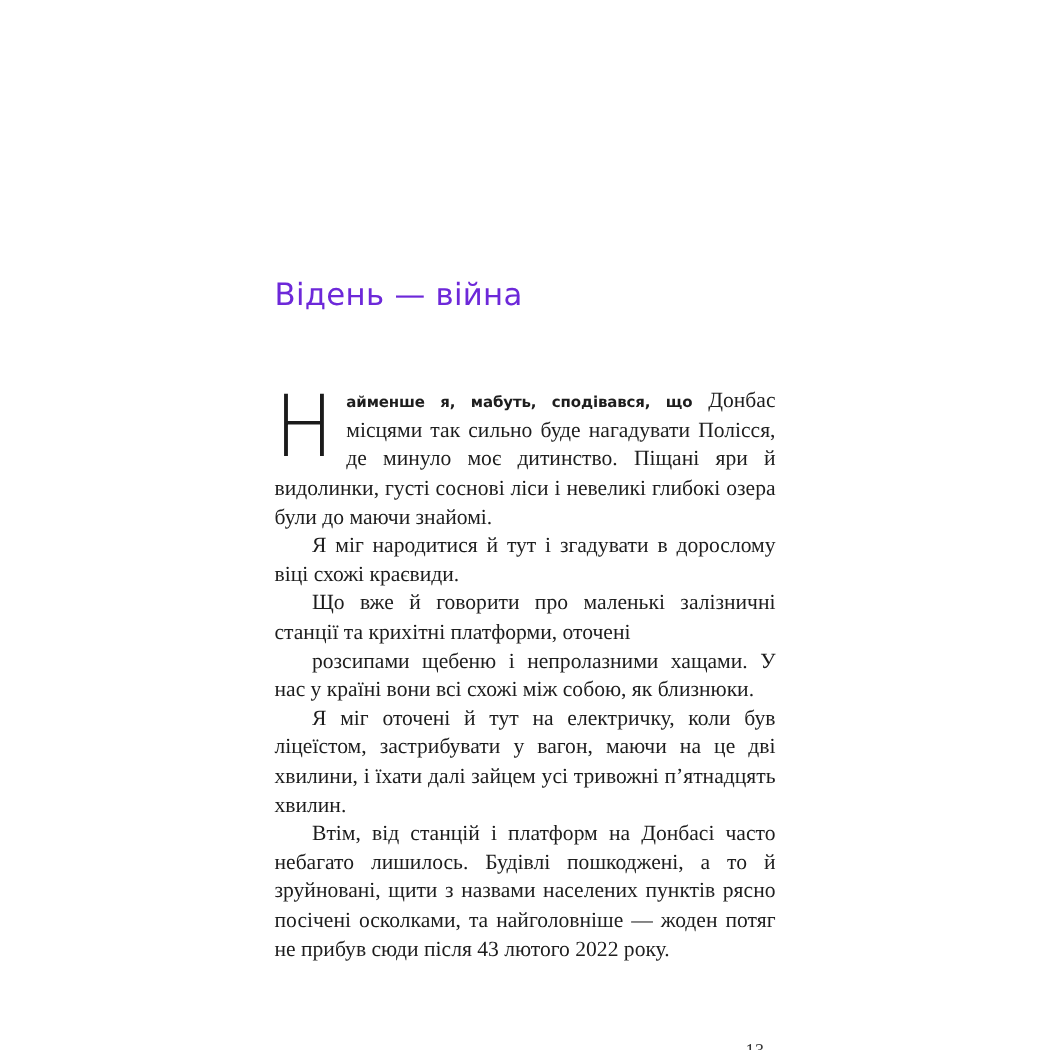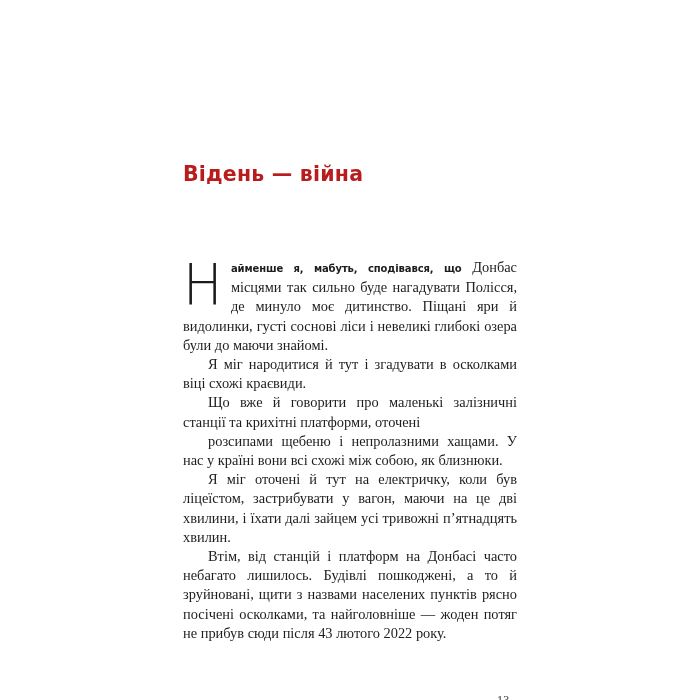--- a/index.html
+++ b/index.html
@@ -22,26 +22,26 @@
     left: 0; top: 0;
     width: 700px;
     height: 700px;
     background: #ffffff;
   }
 
   
   .chapter-title {
     position: absolute;
     left: 183px;
-    top: 162px;
+    top: 184px;
     font-family: "DejaVu Sans", "Liberation Sans", sans-serif;
     font-size: 20.5px;
-    font-weight: 700;
+    font-weight: 400;
     letter-spacing: 0.2px;
-    color: #b91c1c;
+    color: #6d28d9;
     white-space: nowrap;
   }
 
   
   .textblock {
     position: absolute;
     left: 183px;
     top: 258px;
     width: 334px;
     font-size: 14.4px;
@@ -102,21 +102,21 @@
 <body>
 
 <div class="page">
 
   <div class="chapter-title">Відень — війна</div>
 
   <div class="textblock">
 
     <p class="para first"><span class="dropcap">Н</span><span class="lead-bold">айменше я, мабуть, сподівався, що</span><span> Донбас місцями так сильно буде нагадувати Полісся, де минуло моє дитинство. Піщані яри й видолинки, густі соснові ліси і невеликі глибокі озера були до маючи знайомі.</span></p>
 
-    <p class="para"><span>Я міг народитися й тут і згадувати в осколками віці схожі краєвиди.</span></p>
+    <p class="para"><span>Я міг народитися й тут і згадувати в дорослому віці схожі краєвиди.</span></p>
 
     <p class="para"><span>Що вже й говорити про маленькі залізничні станції та крихітні платформи, оточені</span><span class="softbreak" style="text-indent:25px;">розсипами щебеню і непролазними хащами. У нас у країні вони всі схожі між собою, як близнюки.</span></p>
 
     <p class="para"><span>Я міг оточені й тут на електричку, коли був ліцеїстом, застрибувати у вагон, маючи на це дві хвилини, і їхати далі зайцем усі тривожні п’ятнадцять хвилин.</span></p>
 
     <p class="para"><span>Втім, від станцій і платформ на Донбасі часто небагато лишилось. Будівлі пошкоджені, а то й зруйновані, щити з назвами населених пунктів рясно посічені осколками, та найголовніше — жоден потяг не прибув сюди після 43 лютого 2022 року.</span></p>
 
   </div>
 
   <div class="folio">13</div>

